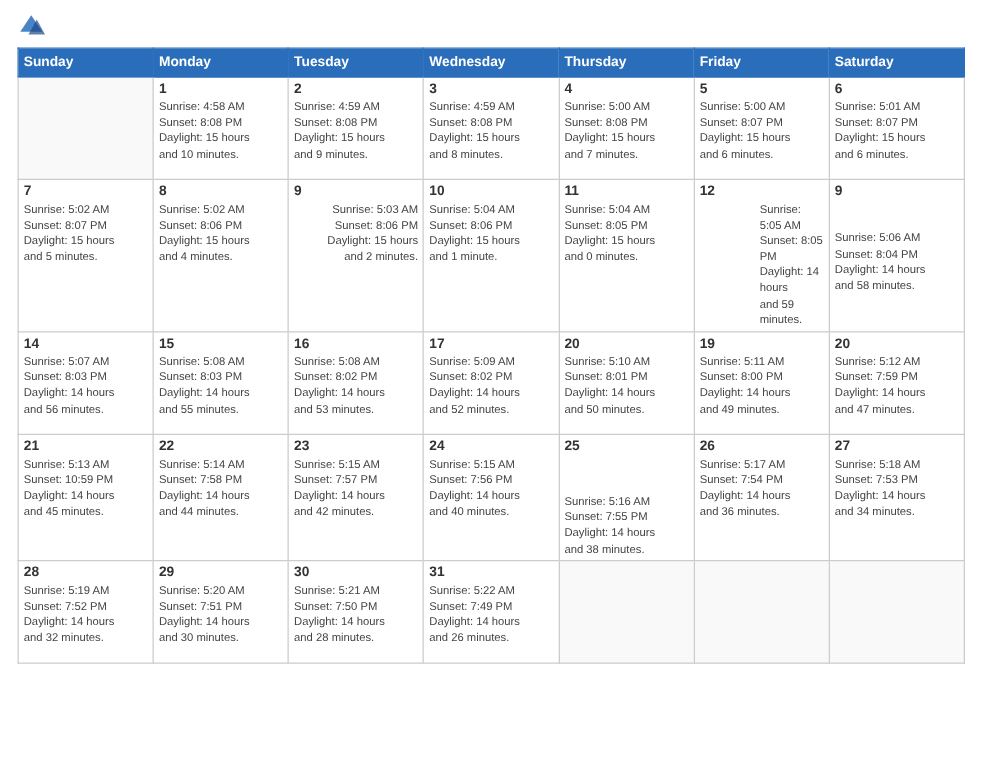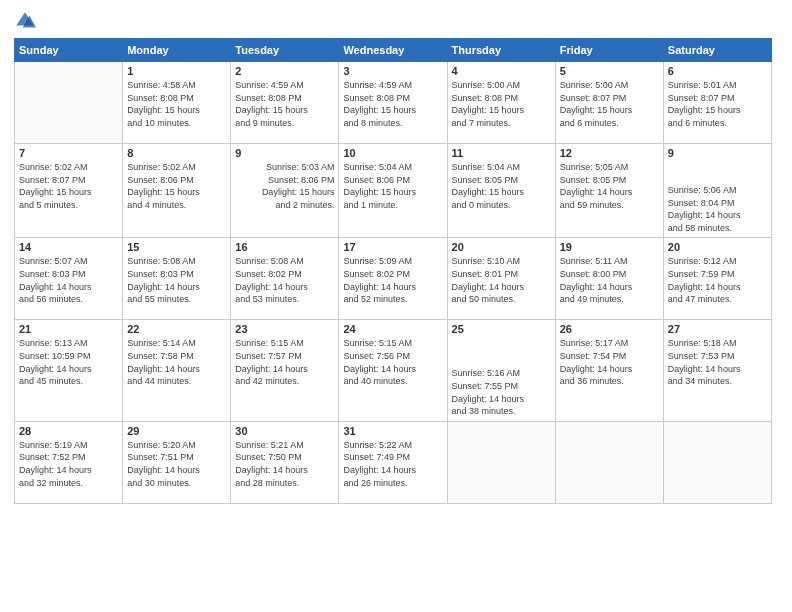--- a/index.html
+++ b/index.html
@@ -199,21 +199,21 @@
           </td>
           <td>
             <span class="day-num">11</span>
             <div class="day-info" style="white-space: pre-line;">Sunrise: 5:04 AM
 Sunset: 8:05 PM
 Daylight: 15 hours
 and 0 minutes.</div>
           </td>
           <td>
             <span class="day-num">12</span>
-            <div class="day-info" style="white-space: pre-line;">Sunrise: 5:05 AM
+            <div class="day-info" style="white-space: pre-line; margin-left: 48px;">Sunrise: 5:05 AM
 Sunset: 8:05 PM
 Daylight: 14 hours
 and 59 minutes.</div>
           </td>
           <td>
             <span class="day-num">9</span>
             <div class="day-info" style="white-space: pre-line; margin-top: 25px;">Sunrise: 5:06 AM
 Sunset: 8:04 PM
 Daylight: 14 hours
 and 58 minutes.</div>

